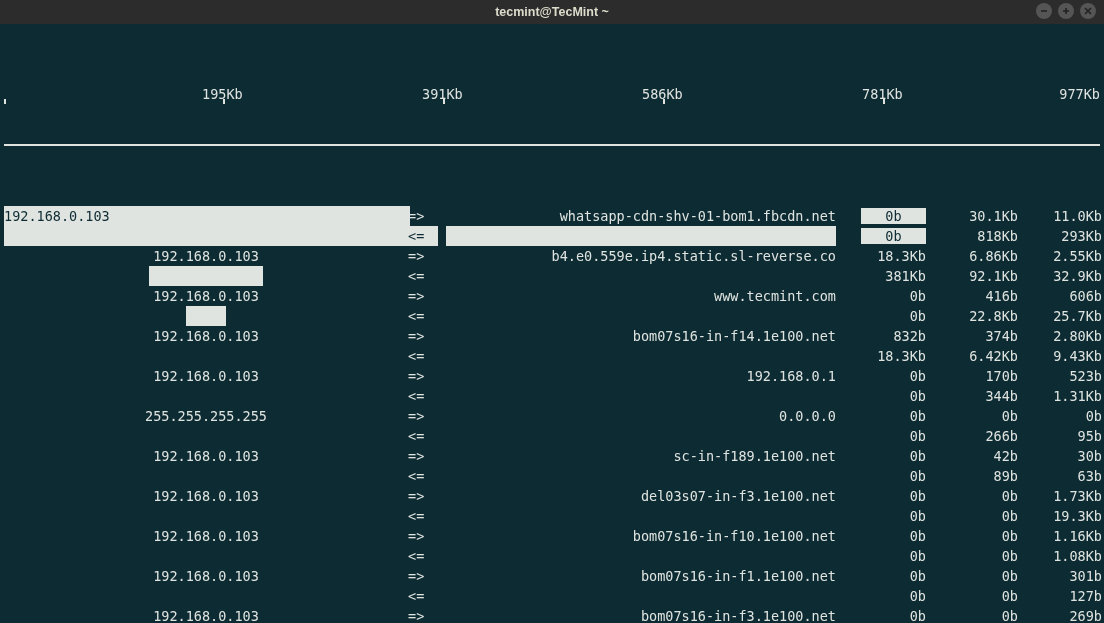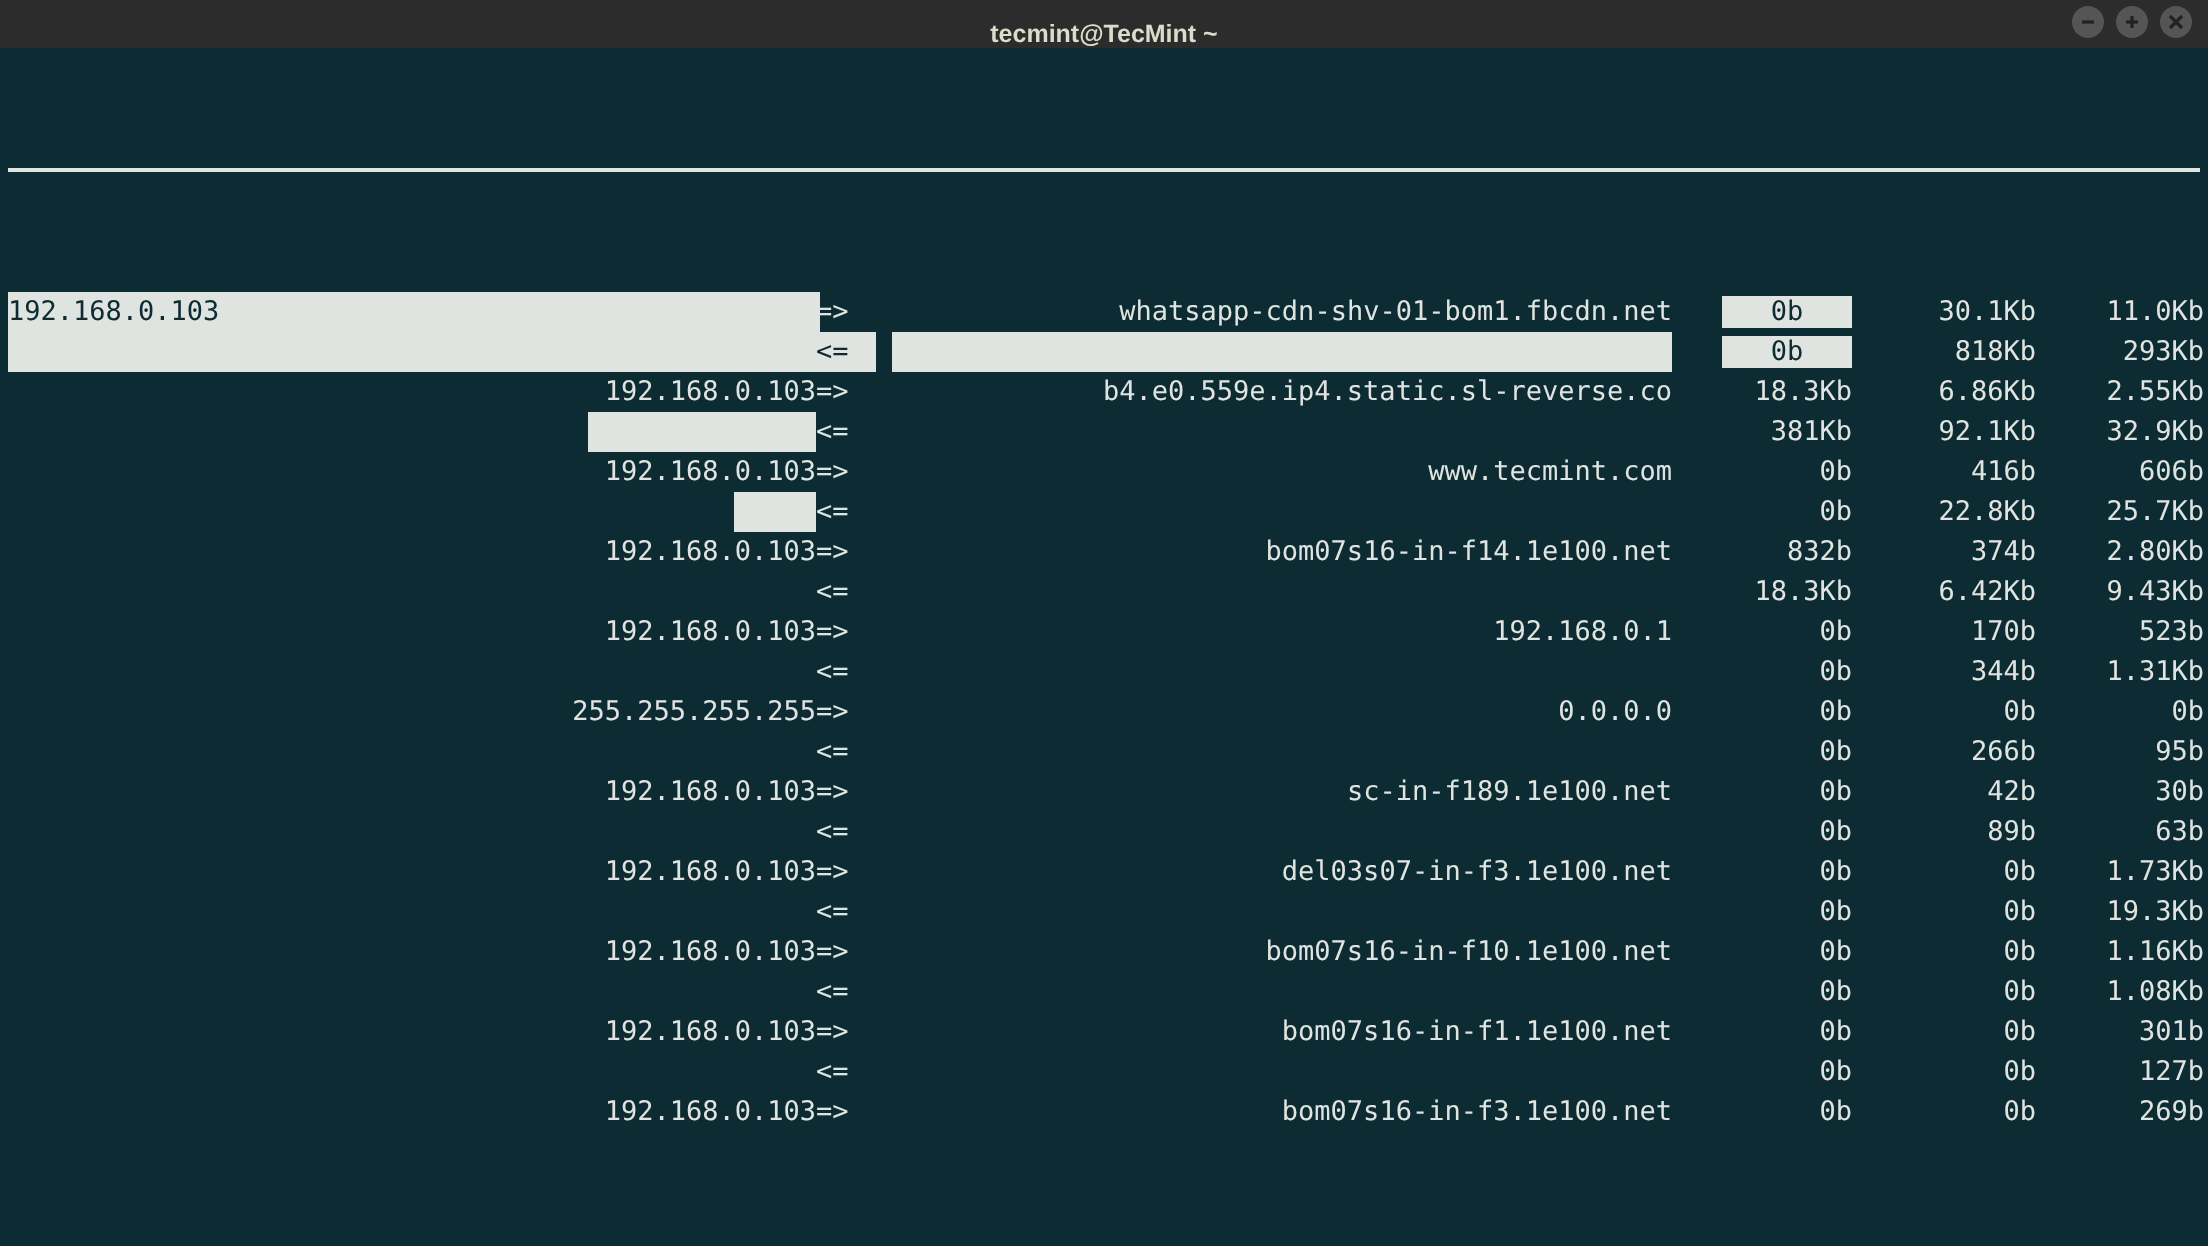--- a/index.html
+++ b/index.html
@@ -12,21 +12,21 @@
     font-family: "Consolas", "Menlo", "DejaVu Sans Mono", monospace;
     font-size: 13.5px;
     overflow: hidden;
   }
   .titlebar {
     height: 24px;
     width: 100%;
     background: #2c2c2c;
     color: #dcdccc;
     display: flex;
-    align-items: flex-end;
+    align-items: center;
     justify-content: center;
     position: relative;
     font-family: sans-serif;
     font-size: 12.5px;
   }
   .titlebar .title { font-weight: bold; }
   .winbtns {
     position: absolute;
     right: 8px;
     top: 3px;
@@ -74,21 +74,21 @@
     border-top:2px solid #e0e4e0;
     position:relative;
     height:0;
   }
   .row {
     display: grid;
     grid-template-columns: 404px 30px 398px 92px 92px 84px;
     height: 20px;
     padding-left:4px;
   }
-  .col-src { text-align:right; }
+  .col-src { text-align:center; }
   .col-arrow { text-align:left; }
   .col-dst { text-align:right; }
   .col-a,.col-b,.col-c { text-align:right; padding-right:2px; }
   .sel { background:#e0e4e0; color:#0d2b33; }
   .selseg { background:#e0e4e0; color:#0d2b33; display:inline-block; }
   .hlseg { background:#e0e4e0; color:#0d2b33; }
 </style>
 </head>
 <body>
 
@@ -110,20 +110,32 @@
         <svg width="10" height="10" viewBox="0 0 10 10">
           <line x1="2" y1="2" x2="8" y2="8" stroke="#222" stroke-width="1.6"></line>
           <line x1="8" y1="2" x2="2" y2="8" stroke="#222" stroke-width="1.6"></line>
         </svg>
       </div>
   </div>
 </div>
 
 <div class="terminal">
 
+  <div class="scale">
+    <span class="mark" style="left:198px">195Kb</span>
+    <span class="mark" style="left:418px">391Kb</span>
+    <span class="mark" style="left:638px">586Kb</span>
+    <span class="mark" style="left:858px">781Kb</span>
+    <span class="mark" style="right:0px">977Kb</span>
+    <span class="tickline" style="left:0px"></span>
+    <span class="tickline" style="left:219px"></span>
+    <span class="tickline" style="left:439px"></span>
+    <span class="tickline" style="left:659px"></span>
+    <span class="tickline" style="left:879px"></span>
+  </div>
   <div class="ruleline"></div>
 
   <div id="conn-area"><div class="row"><div class="col-src"><span class="selseg">192.168.0.103                                     </span></div><div class="col-arrow">=&gt;</div><div class="col-dst">whatsapp-cdn-shv-01-bom1.fbcdn.net</div><div class="col-a"><span class="hlseg">   0b   </span></div><div class="col-b">30.1Kb</div><div class="col-c">11.0Kb</div></div><div class="row"><div class="col-src"><span class="selseg">                                                  </span></div><div class="col-arrow sel" style="background: rgb(224, 228, 224); color: rgb(13, 43, 51);">&lt;=</div><div class="col-dst"><span class="selseg">                                                </span></div><div class="col-a"><span class="hlseg">   0b   </span></div><div class="col-b">818Kb</div><div class="col-c">293Kb</div></div><div class="row"><div class="col-src">192.168.0.103</div><div class="col-arrow">=&gt;</div><div class="col-dst">b4.e0.559e.ip4.static.sl-reverse.co</div><div class="col-a">18.3Kb</div><div class="col-b">6.86Kb</div><div class="col-c">2.55Kb</div></div><div class="row"><div class="col-src"><span class="selseg">              </span></div><div class="col-arrow">&lt;=</div><div class="col-dst"></div><div class="col-a">381Kb</div><div class="col-b">92.1Kb</div><div class="col-c">32.9Kb</div></div><div class="row"><div class="col-src">192.168.0.103</div><div class="col-arrow">=&gt;</div><div class="col-dst">www.tecmint.com</div><div class="col-a">0b</div><div class="col-b">416b</div><div class="col-c">606b</div></div><div class="row"><div class="col-src"><span class="selseg">     </span></div><div class="col-arrow">&lt;=</div><div class="col-dst"></div><div class="col-a">0b</div><div class="col-b">22.8Kb</div><div class="col-c">25.7Kb</div></div><div class="row"><div class="col-src">192.168.0.103</div><div class="col-arrow">=&gt;</div><div class="col-dst">bom07s16-in-f14.1e100.net</div><div class="col-a">832b</div><div class="col-b">374b</div><div class="col-c">2.80Kb</div></div><div class="row"><div class="col-src"></div><div class="col-arrow">&lt;=</div><div class="col-dst"></div><div class="col-a">18.3Kb</div><div class="col-b">6.42Kb</div><div class="col-c">9.43Kb</div></div><div class="row"><div class="col-src">192.168.0.103</div><div class="col-arrow">=&gt;</div><div class="col-dst">192.168.0.1</div><div class="col-a">0b</div><div class="col-b">170b</div><div class="col-c">523b</div></div><div class="row"><div class="col-src"></div><div class="col-arrow">&lt;=</div><div class="col-dst"></div><div class="col-a">0b</div><div class="col-b">344b</div><div class="col-c">1.31Kb</div></div><div class="row"><div class="col-src">255.255.255.255</div><div class="col-arrow">=&gt;</div><div class="col-dst">0.0.0.0</div><div class="col-a">0b</div><div class="col-b">0b</div><div class="col-c">0b</div></div><div class="row"><div class="col-src"></div><div class="col-arrow">&lt;=</div><div class="col-dst"></div><div class="col-a">0b</div><div class="col-b">266b</div><div class="col-c">95b</div></div><div class="row"><div class="col-src">192.168.0.103</div><div class="col-arrow">=&gt;</div><div class="col-dst">sc-in-f189.1e100.net</div><div class="col-a">0b</div><div class="col-b">42b</div><div class="col-c">30b</div></div><div class="row"><div class="col-src"></div><div class="col-arrow">&lt;=</div><div class="col-dst"></div><div class="col-a">0b</div><div class="col-b">89b</div><div class="col-c">63b</div></div><div class="row"><div class="col-src">192.168.0.103</div><div class="col-arrow">=&gt;</div><div class="col-dst">del03s07-in-f3.1e100.net</div><div class="col-a">0b</div><div class="col-b">0b</div><div class="col-c">1.73Kb</div></div><div class="row"><div class="col-src"></div><div class="col-arrow">&lt;=</div><div class="col-dst"></div><div class="col-a">0b</div><div class="col-b">0b</div><div class="col-c">19.3Kb</div></div><div class="row"><div class="col-src">192.168.0.103</div><div class="col-arrow">=&gt;</div><div class="col-dst">bom07s16-in-f10.1e100.net</div><div class="col-a">0b</div><div class="col-b">0b</div><div class="col-c">1.16Kb</div></div><div class="row"><div class="col-src"></div><div class="col-arrow">&lt;=</div><div class="col-dst"></div><div class="col-a">0b</div><div class="col-b">0b</div><div class="col-c">1.08Kb</div></div><div class="row"><div class="col-src">192.168.0.103</div><div class="col-arrow">=&gt;</div><div class="col-dst">bom07s16-in-f1.1e100.net</div><div class="col-a">0b</div><div class="col-b">0b</div><div class="col-c">301b</div></div><div class="row"><div class="col-src"></div><div class="col-arrow">&lt;=</div><div class="col-dst"></div><div class="col-a">0b</div><div class="col-b">0b</div><div class="col-c">127b</div></div><div class="row"><div class="col-src">192.168.0.103</div><div class="col-arrow">=&gt;</div><div class="col-dst">bom07s16-in-f3.1e100.net</div><div class="col-a">0b</div><div class="col-b">0b</div><div class="col-c">269b</div></div></div>
 
   
   
   
 
 </div>
 

